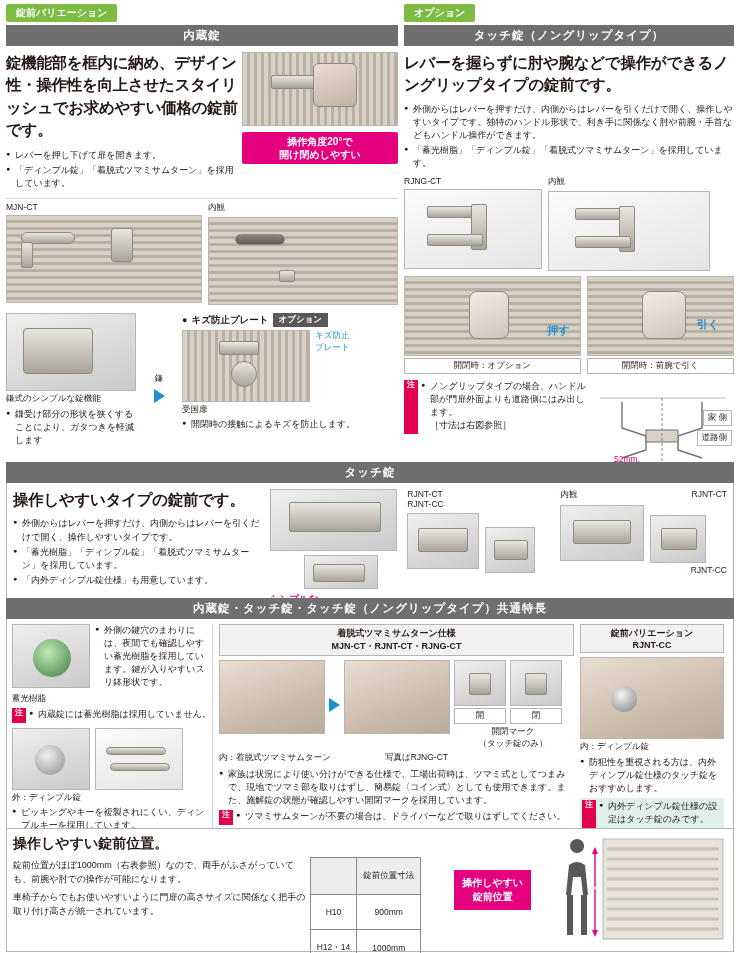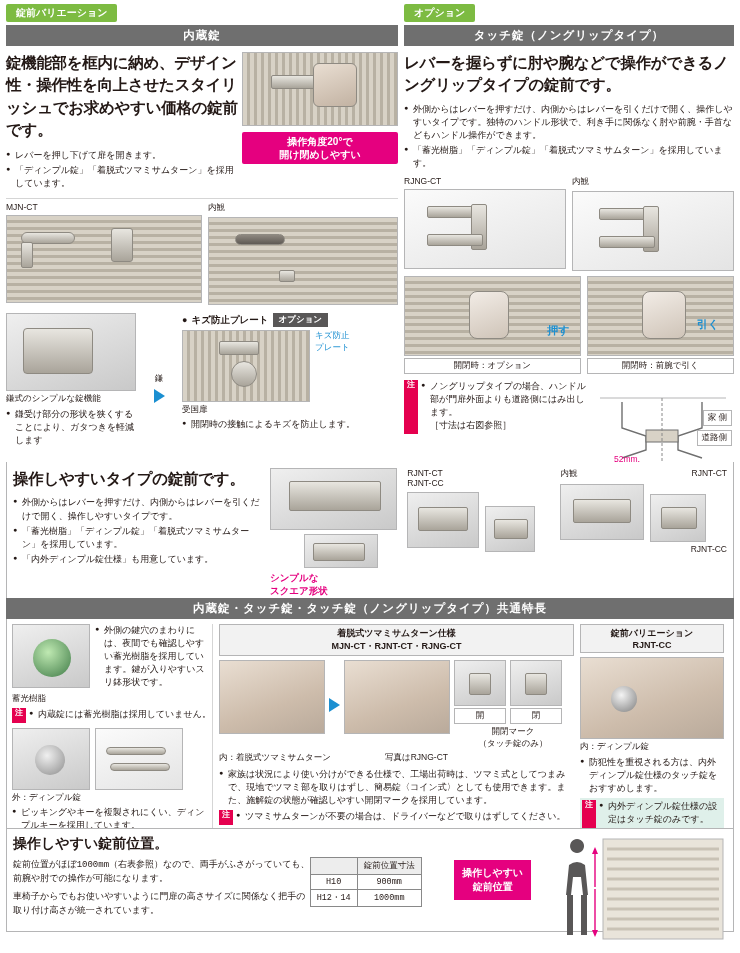--- a/index.html
+++ b/index.html
@@ -103,21 +103,21 @@
   }
   .opt-badge {
     display: inline-block; background: #595757; color: #fff;
     font-size: 8.5px; font-weight: bold; padding: 1px 6px;
   }
   .legend-box {
     border: 1px solid #b5b5b6; font-size: 8.5px; padding: 1px 4px; background: #fff;
   }
   table.dim { border-collapse: collapse; font-size: 8.5px; }
   table.dim td, table.dim th {
-    border: 1px solid #898989; padding: 2px 6px; text-align: center; font-weight: normal;
+    border: 1px solid #898989; padding: 12px 6px; text-align: center; font-weight: normal;
   }
   table.dim th { background: #ededed; }
 
   .arrow-blue {
     width: 0; height: 0;
     border-left: 11px solid #1b8fd1;
     border-top: 7px solid transparent;
     border-bottom: 7px solid transparent;
   }
 </style>
@@ -215,21 +215,21 @@
     <div class="bar-title" style="margin-top:3px;">タッチ錠（ノングリップタイプ）</div>
 
     <div class="big-head" style="margin-top:6px; white-space:pre-wrap;">レバーを握らずに肘や腕などで操作ができるノングリップタイプの錠前です。</div>
 
     <div style="margin-top:6px;">
       <div class="bullet">外側からはレバーを押すだけ、内側からはレバーを引くだけで開く、操作しやすいタイプです。独特のハンドル形状で、利き手に関係なく肘や前腕・手首などもハンドル操作ができます。</div>
       <div class="bullet">「蓄光樹脂」「ディンプル錠」「着脱式ツマミサムターン」を採用しています。</div>
     </div>
 
     <div style="display:flex; margin-top:6px;">
-      <div style="width:162px;">
+      <div style="width:138px;">
         <div class="cap">RJNG-CT</div>
         <div class="photo white" style="height:80px; margin-top:3px; border:1px solid #b5b5b6; position:relative;">
           <div class="handle-shape" style="left:22px; top:16px; width:56px; height:12px;"></div>
           <div class="handle-shape" style="left:66px; top:14px; width:16px; height:46px;"></div>
           <div class="handle-shape" style="left:22px; top:44px; width:56px; height:12px;"></div>
         </div>
       </div>
       <div style="width:168px; padding-left:6px;">
         <div class="cap">内観</div>
         <div class="photo white" style="height:80px; margin-top:3px; border:1px solid #b5b5b6; position:relative;">
@@ -277,20 +277,21 @@
           <polygon points="52,84 46,81 46,87" fill="#e5007f"></polygon>
         </svg>
         <div style="position:absolute; left:22px; top:74px; font-size:8.5px; color:#e5007f;">52mm</div>
         <div class="legend-box" style="position:absolute; right:2px; top:30px;">家 側</div>
         <div class="legend-box" style="position:absolute; right:2px; top:50px;">道路側</div>
       </div>
     </div>
   </div>
 
   <div style="position:absolute; left:6px; top:462px; width:728px;">
+    <div class="bar-title">タッチ錠</div>
     <div class="panel" style="border-top:none; padding:6px; display:flex;">
       <div style="width:256px;">
         <div class="big-head">操作しやすいタイプの錠前です。</div>
         <div style="margin-top:6px;">
           <div class="bullet">外側からはレバーを押すだけ、内側からはレバーを引くだけで開く、操作しやすいタイプです。</div>
           <div class="bullet">「蓄光樹脂」「ディンプル錠」「着脱式ツマミサムターン」を採用しています。</div>
           <div class="bullet">「内外ディンプル錠仕様」も用意しています。</div>
         </div>
       </div>
 
@@ -415,21 +416,21 @@
         <div class="bullet" style="margin-top:3px;">防犯性を重視される方は、内外ディンプル錠仕様のタッチ錠をおすすめします。</div>
         <div style="display:flex; gap:3px; margin-top:3px; background:#dff0ea; padding:2px;">
           <span class="note-tag">注</span>
           <span class="bullet">内外ディンプル錠仕様の設定はタッチ錠のみです。</span>
         </div>
       </div>
     </div>
   </div>
 
   <div style="position:absolute; left:6px; top:828px; width:728px; height:120px;">
-    <div class="panel" style="height:104px; padding:6px; display:flex;font-family:Liberation Mono, monospace;">
+    <div class="panel" style="height:124px; padding:6px; display:flex;">
       <div style="width:300px;">
         <div style="font-size:14px; font-weight:bold;">操作しやすい錠前位置。</div>
         <div style="margin-top:6px; font-size:9px; line-height:1.5;">錠前位置がほぼ1000mm（右表参照）なので、両手がふさがっていても、前腕や肘での操作が可能になります。</div>
         <div style="margin-top:5px; font-size:9px; line-height:1.5;">車椅子からでもお使いやすいように門扉の高さサイズに関係なく把手の取り付け高さが統一されています。</div>
       </div>
 
       <div style="width:130px; padding-top:22px;">
         <table class="dim">
           <tbody>
               <tr>

